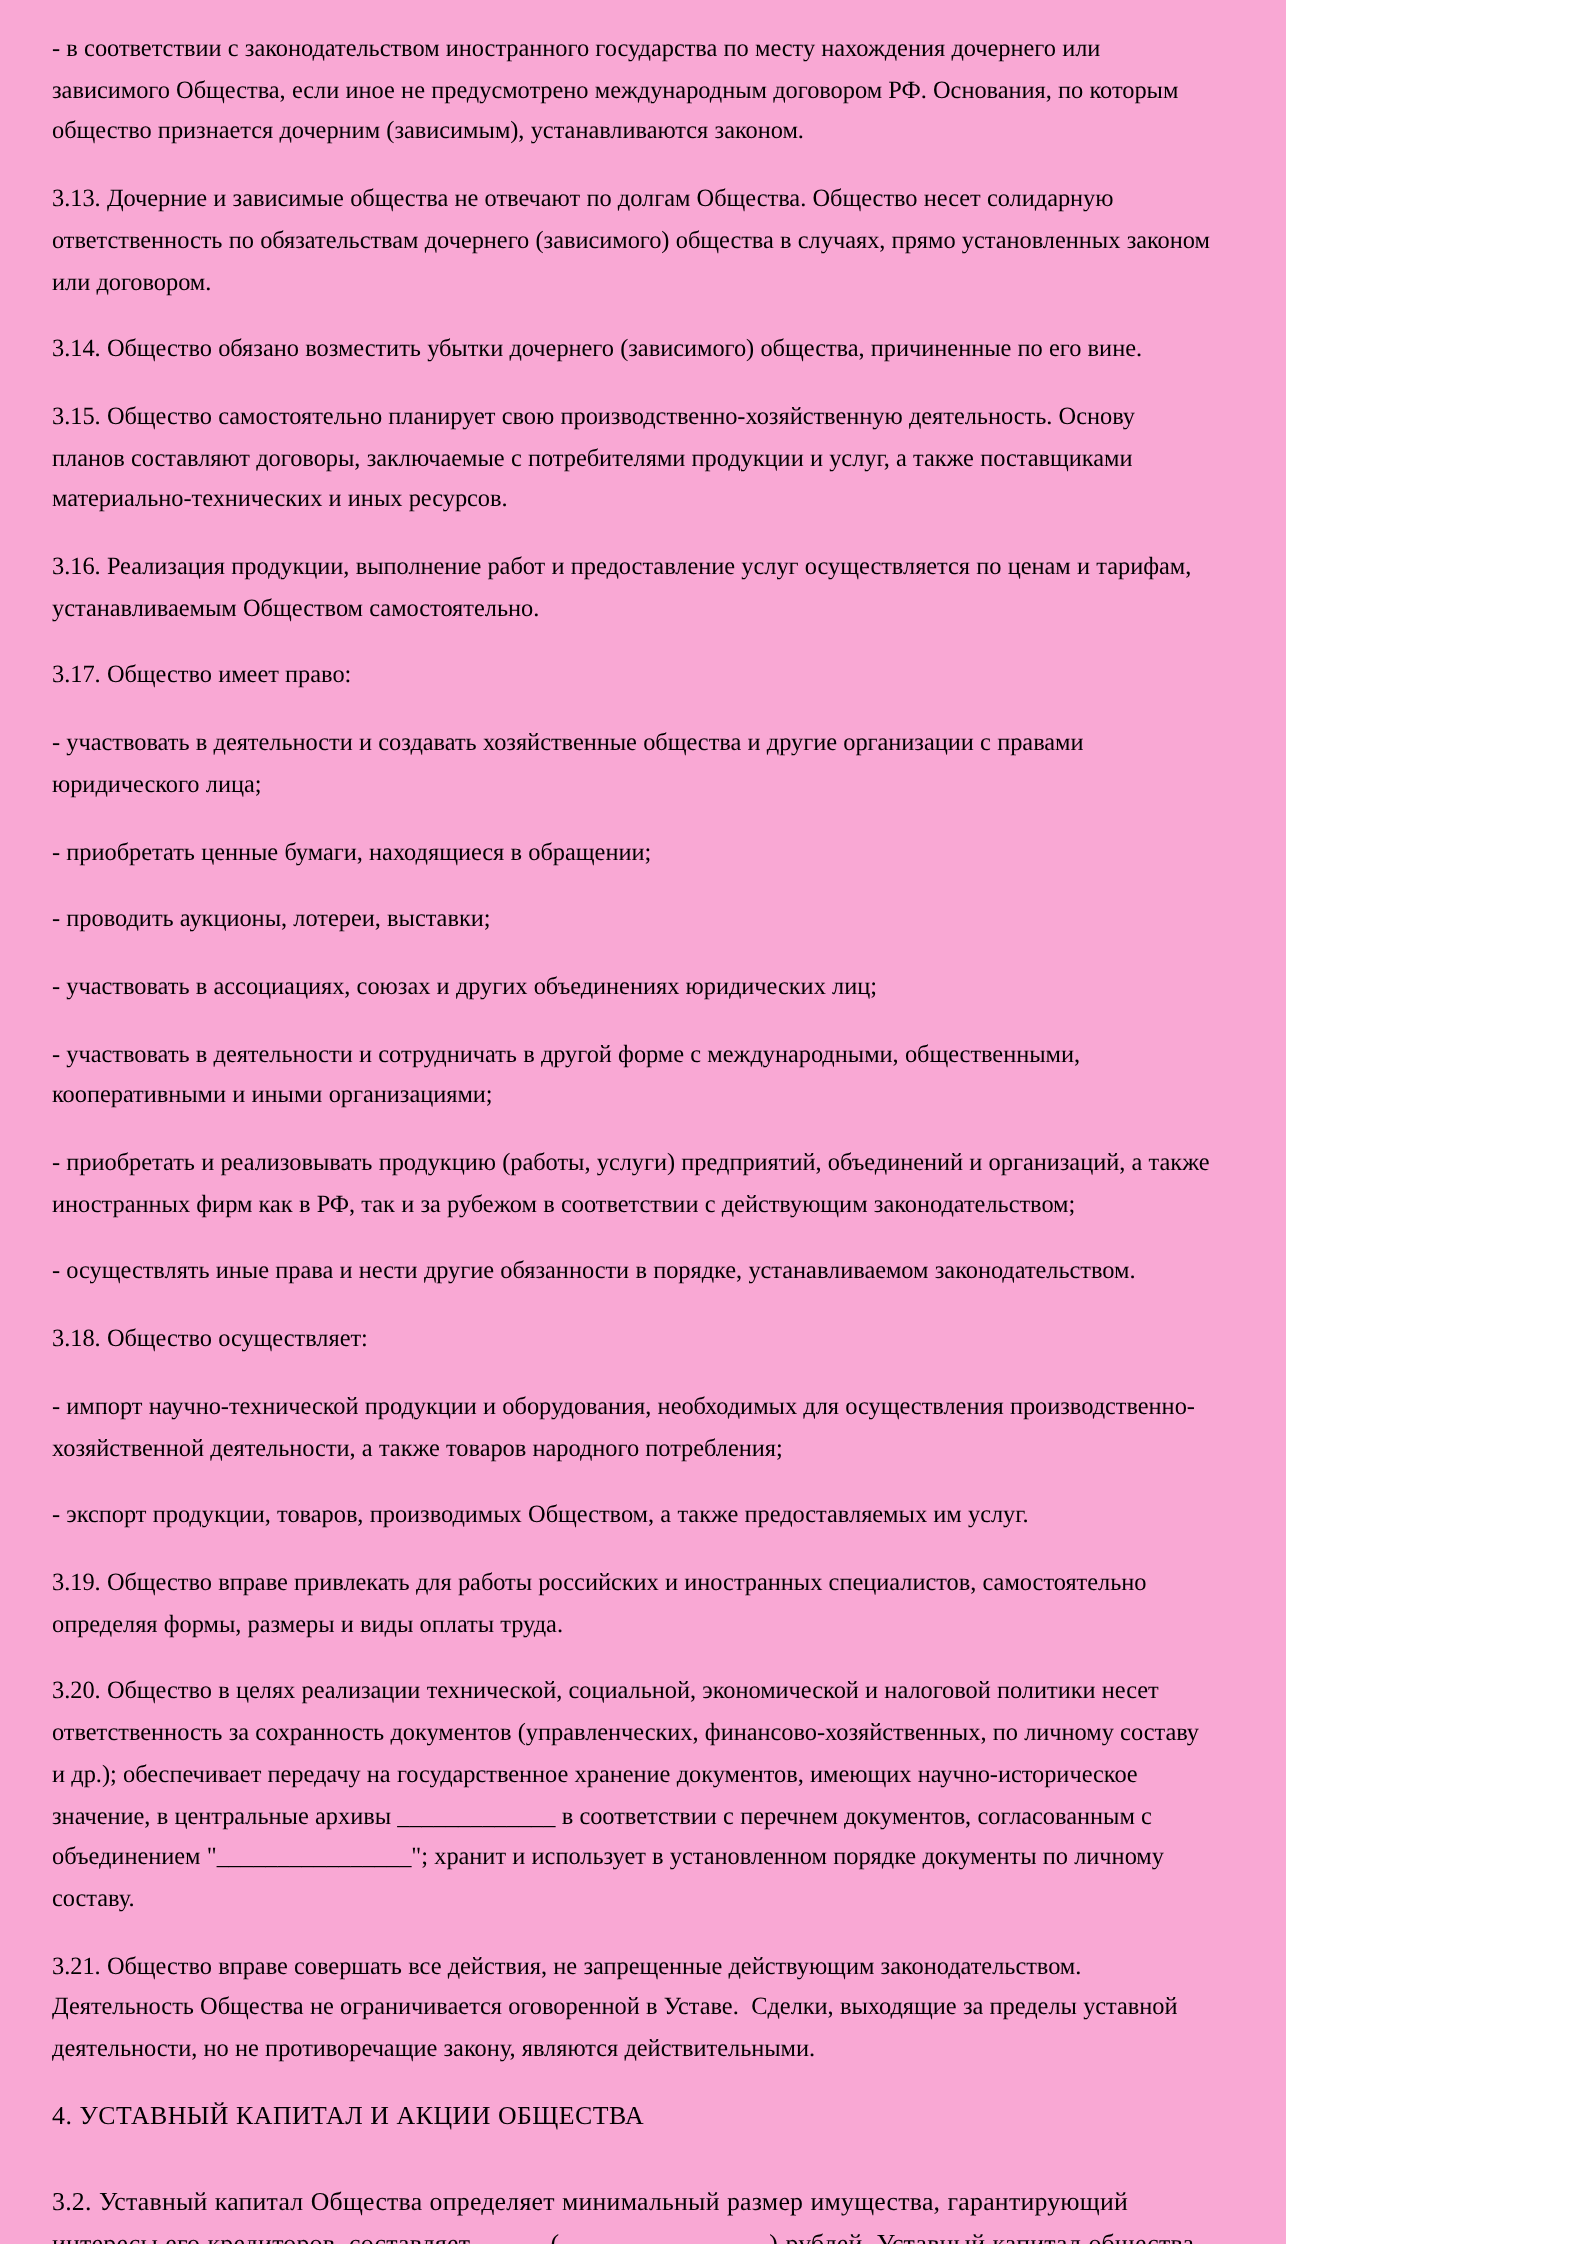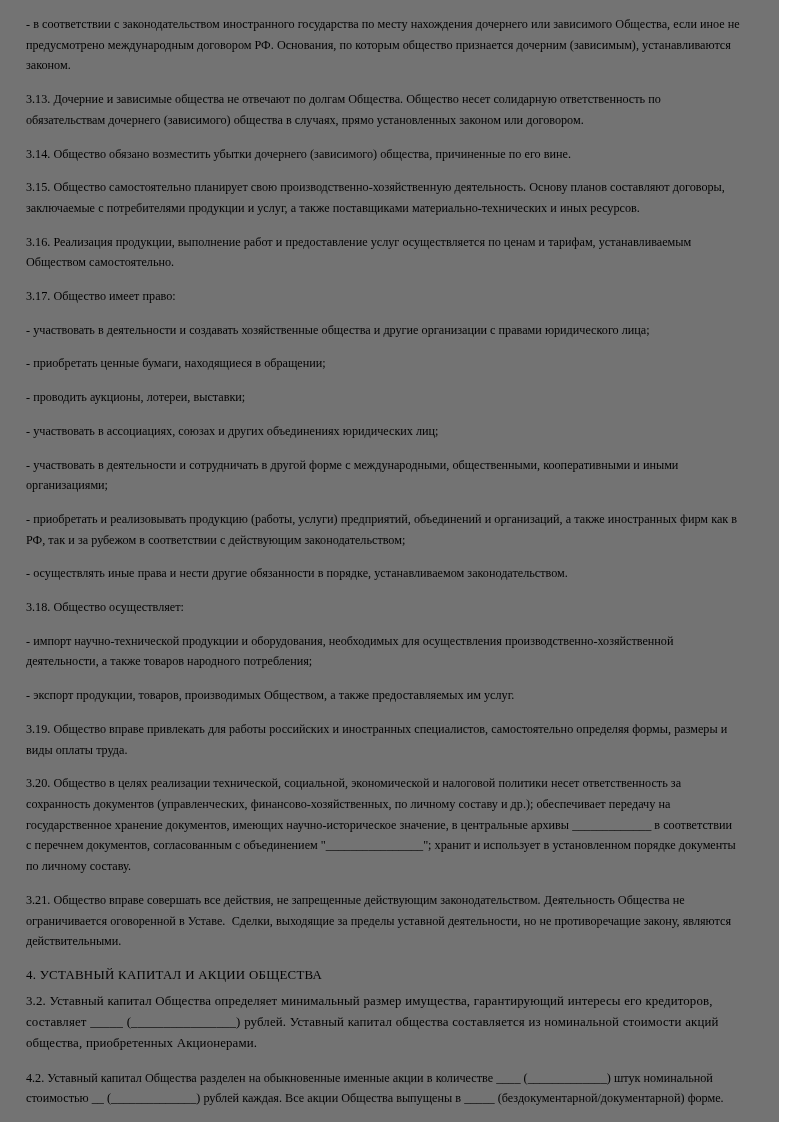--- a/index.html
+++ b/index.html
@@ -10,25 +10,25 @@
   }
   body {
     width: 793px;
     height: 1122px;
     font-family: "Liberation Serif", "DejaVu Serif", serif;
     color: #000000;
     -webkit-font-smoothing: antialiased;
   }
   .page {
     position: relative;
-    width: 779px;
+    width: 643px;
     height: 1122px;
     box-sizing: border-box;
     padding: 14px 28px 0 26px;
-    background: #737373;
+    background: #f9a8d4;
     overflow: hidden;
   }
   
   p.para {
     margin: 0 0 13px 0;
     font-size: 12.4px;
     line-height: 20.7px;
     text-align: left;
     letter-spacing: -0.02px;
     word-spacing: 0.1px;
@@ -42,21 +42,21 @@
     font-size: 12.9px;
     line-height: 21.2px;
     letter-spacing: 0.12px;
     word-spacing: 0.3px;
     transform: none;
   }
   p.para.heading {
     font-size: 12.9px;
     line-height: 21px;
     letter-spacing: 0.25px;
-    margin-bottom: 5px;
+    margin-bottom: 22px;
     transform: none;
   }
   .gap-m { margin-bottom: 17px; }
   .gap-l { margin-bottom: 30px; }
   .gap-xl { margin-bottom: 42px; }
   .blank-fill { letter-spacing: 0; }
 </style>
 </head>
 <body>
 

